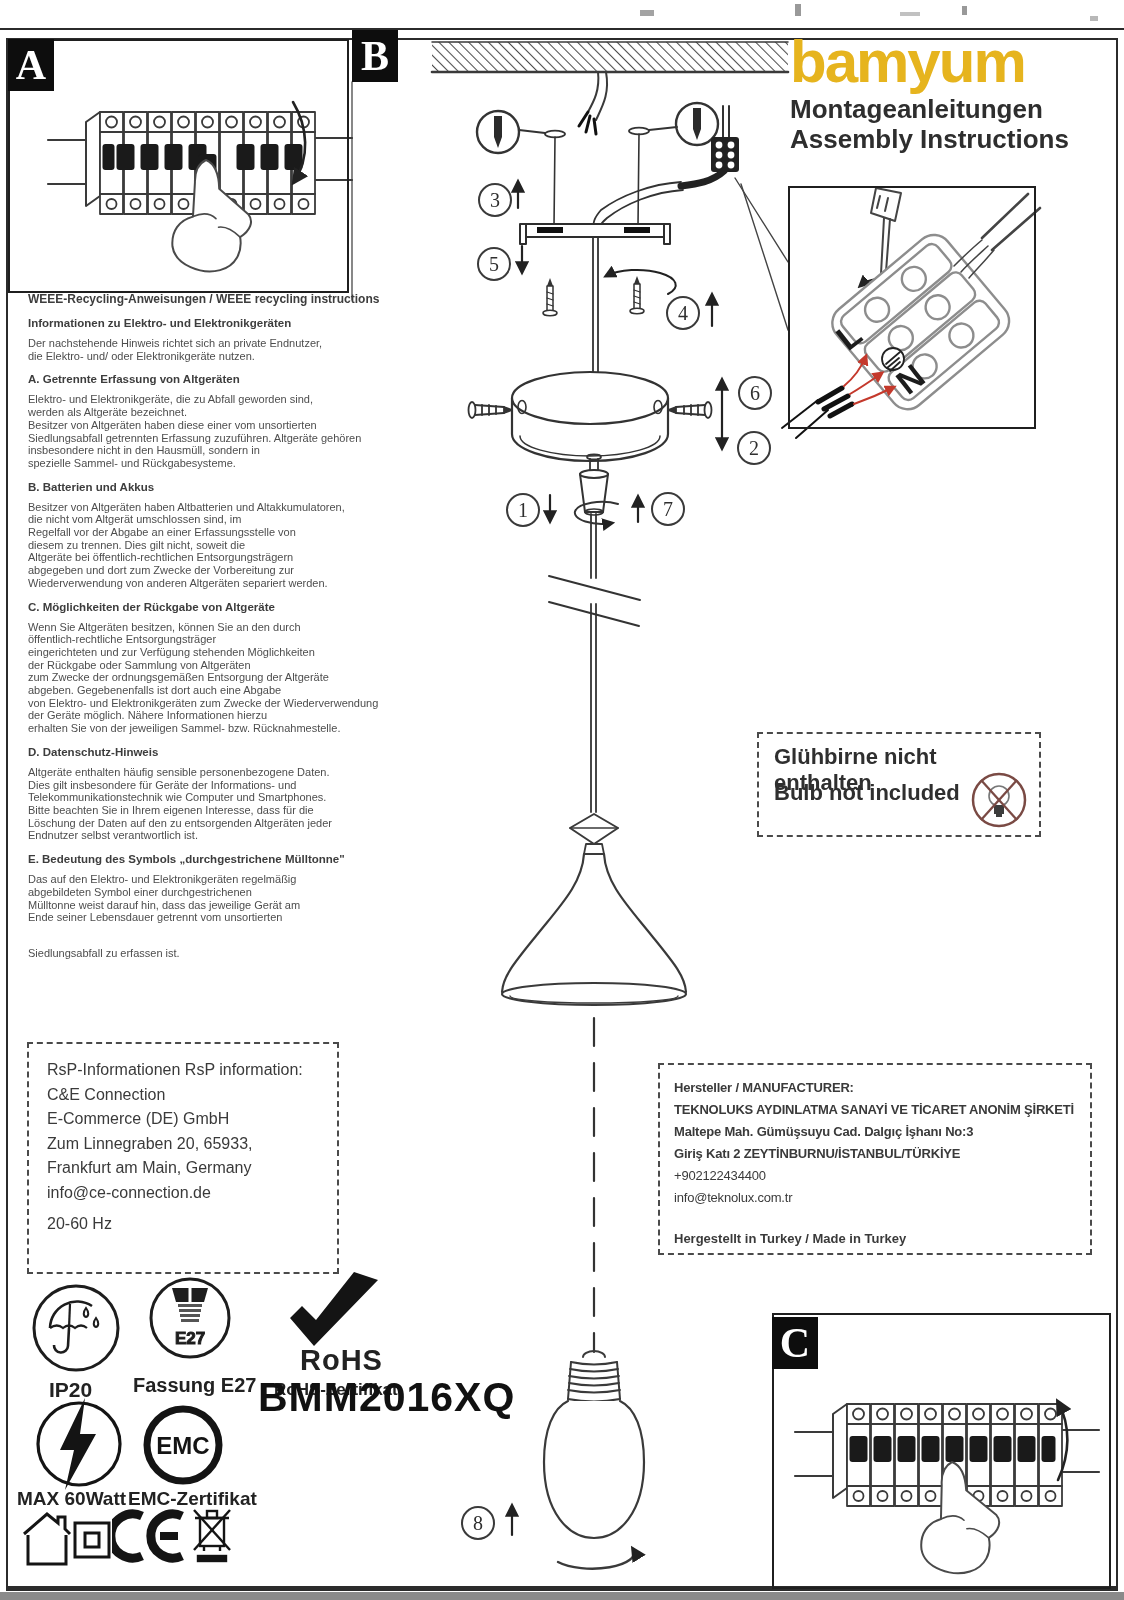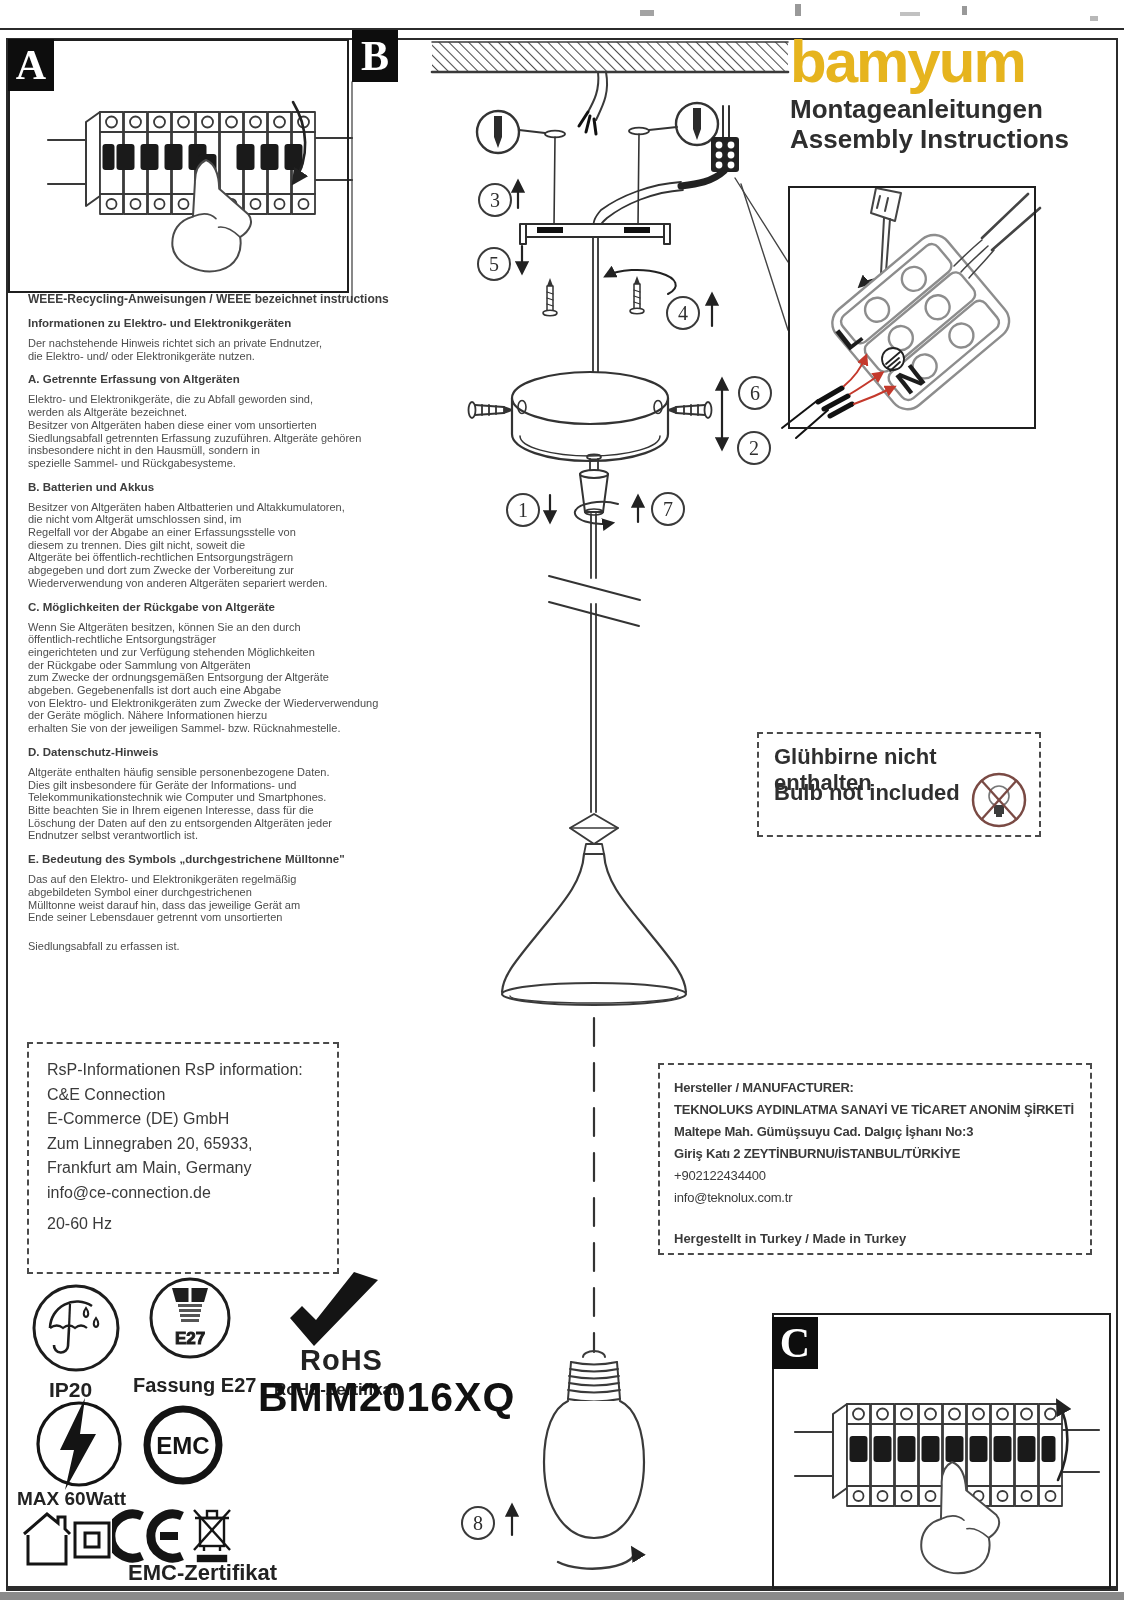--- a/index.html
+++ b/index.html
@@ -362,21 +362,21 @@
       <span>C</span>
     </div>
 
   <div class="brand">
     <div class="logo" style="color:#e6b41e;">bamyum</div>
     <div class="sub">Montageanleitungen</div>
     <div class="sub">Assembly Instructions</div>
   </div>
 
   <div class="weee">
-    <div class="wtitle">WEEE-Recycling-Anweisungen / WEEE bezeichnet instructions</div>
+    <div class="wtitle">WEEE-Recycling-Anweisungen / WEEE recycling instructions</div>
     <div>
         <h4>Informationen zu Elektro- und Elektronikgeräten</h4>
         <p>Der nachstehende Hinweis richtet sich an private Endnutzer,
  die Elektro- und/ oder Elektronikgeräte nutzen.</p>
       </div>
     <div>
         <h4>A. Getrennte Erfassung von Altgeräten</h4>
         <p>Elektro- und Elektronikgeräte, die zu Abfall geworden sind,
  werden als Altgeräte bezeichnet.
 Besitzer von Altgeräten haben diese einer vom unsortierten
@@ -415,21 +415,21 @@
 Löschung der Daten auf den zu entsorgenden Altgeräten jeder
 Endnutzer selbst verantwortlich ist.</p>
       </div>
     <div>
         <h4>E. Bedeutung des Symbols „durchgestrichene Mülltonne"</h4>
         <p>Das auf den Elektro- und Elektronikgeräten regelmäßig
  abgebildeten Symbol einer durchgestrichenen
 Mülltonne weist darauf hin, dass das jeweilige Gerät am
 Ende seiner Lebensdauer getrennt vom unsortierten</p>
       </div>
-    <p style="margin-top:16px;">Siedlungsabfall zu erfassen ist.</p>
+    <p style="margin-top:23px;">Siedlungsabfall zu erfassen ist.</p>
   </div>
 
   <div class="dashbox bulbbox">
     <div class="l1">Glühbirne nicht enthalten</div>
     <div class="l2">Bulb not included</div>
     <svg style="position:absolute;left:210px;top:36px;" width="60" height="60" viewBox="0 0 60 60" fill="none">
       <circle cx="30" cy="30" r="26" stroke="#7a4a44" stroke-width="2.5"></circle>
       <circle cx="30" cy="26" r="10" stroke="#777" stroke-width="1.6"></circle>
       <rect x="25" y="35" width="10" height="9" fill="#3c3c3c"></rect>
       <rect x="27" y="44" width="6" height="3" fill="#3c3c3c"></rect>
@@ -496,21 +496,21 @@
   <svg class="abs" style="left:32px;top:1396px;" width="94" height="96" viewBox="0 0 94 96" fill="none" stroke="#141414">
     <circle cx="47" cy="48" r="41" stroke-width="3.2"></circle>
     <path d="M53,2 L28,54 L42,54 L33,94 L64,38 L48,38 Z" fill="#141414" stroke="none"></path>
   </svg>
   <div class="icolabel" style="left:17px;top:1488px;font-size:19px;">MAX 60Watt</div>
 
   <svg class="abs" style="left:142px;top:1404px;" width="82" height="82" viewBox="0 0 82 82" fill="none">
     <circle cx="41" cy="41" r="36" stroke="#141414" stroke-width="7"></circle>
     <text x="41" y="50" text-anchor="middle" font-family="Liberation Sans, sans-serif" font-size="24" font-weight="bold" fill="#141414">EMC</text>
   </svg>
-  <div class="icolabel" style="left:128px;top:1560px;font-size:22px;">EMC-Zertifikat</div>
+  <div class="icolabel" style="left:128px;top:1488px;font-size:19px;">EMC-Zertifikat</div>
 
   <div class="model">BMM2016XQ</div>
 
   <svg class="abs" style="left:18px;top:1508px;" width="58" height="60" viewBox="0 0 58 60" fill="none" stroke="#141414" stroke-width="3">
     <path d="M6,26 L29,6 L40,15 L40,9 L47,9 L47,21 L52,26"></path>
     <path d="M10,27 V56 H48 V27"></path>
   </svg>
   <svg class="abs" style="left:72px;top:1520px;" width="40" height="40" viewBox="0 0 40 40" fill="none" stroke="#141414">
     <rect x="3" y="3" width="34" height="34" stroke-width="3"></rect>
     <rect x="13" y="13" width="14" height="14" stroke-width="3"></rect>

